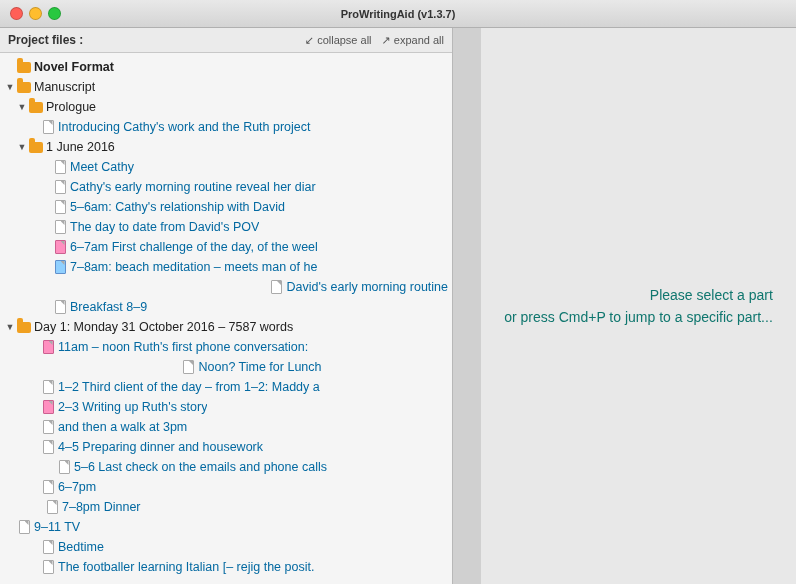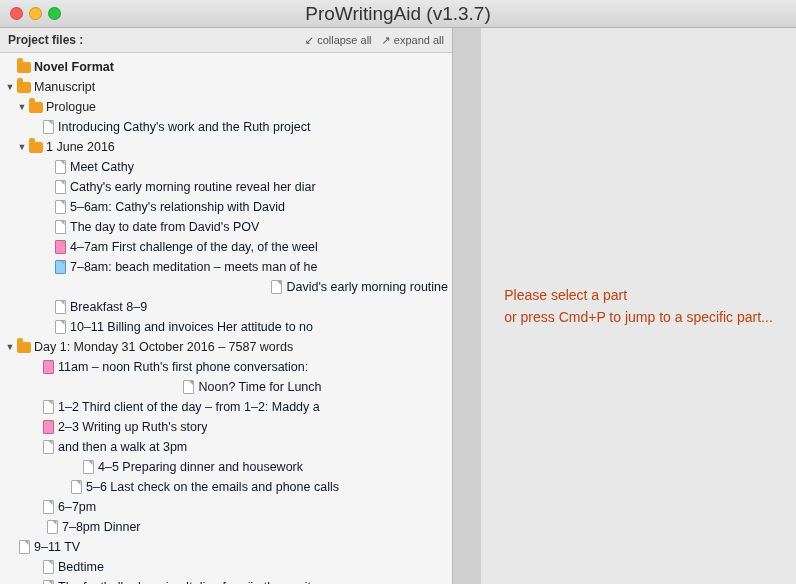--- a/index.html
+++ b/index.html
@@ -38,22 +38,22 @@
       border-radius: 50%;
       border: 0.5px solid rgba(0,0,0,0.2);
       cursor: pointer;
     }
 
     .tb-close { background: #ff5f57; }
     .tb-min   { background: #ffbd2e; }
     .tb-max   { background: #28c840; }
 
     .title-bar-title {
-      font-size: 19px;
-      font-weight: 400;
+      font-size: 11px;
+      font-weight: 700;
       color: #333;
     }
 
     
     .main-container {
       display: flex;
       height: calc(584px - 28px);
       gap: 28px;
     }
 
@@ -198,33 +198,33 @@
       background: #e8e8e8;
       display: flex;
       align-items: center;
       justify-content: center;
       flex-direction: column;
       gap: 6px;
     }
 
     .right-panel-text {
       font-size: 14px;
-      color: #c2410c;
-      text-align: left;
+      color: #0f766e;
+      text-align: right;
       line-height: 1.6;
     }
 
     .item-label {
       overflow: hidden;
       text-overflow: ellipsis;
       white-space: nowrap;
     }
 
     .bold { font-weight: 600; }
-    .link-color { color: #0f172a; }
+    .link-color { color: #0369a1; }
   </style>
 </head>
 <body>
 
 <div class="title-bar">
   <div class="title-bar-buttons">
     <div class="tb-btn tb-close"></div>
     <div class="tb-btn tb-min"></div>
     <div class="tb-btn tb-max"></div>
   </div>
@@ -302,21 +302,21 @@
           <span class="tree-icon">
             <span class="icon-doc"></span>
           </span>
           <span class="item-label link-color">The day to date from David's POV</span>
         </div>
         <div class="tree-item" style="padding-left: 40px;">
           <span style="width: 12px; display: inline-block;"></span>
           <span class="tree-icon">
             <span class="icon-doc icon-doc-pink"></span>
           </span>
-          <span class="item-label link-color">4–7am First challenge of the day, of the weel</span>
+          <span class="item-label link-color">6–7am First challenge of the day, of the weel</span>
         </div>
         <div class="tree-item" style="padding-left: 40px;">
           <span style="width: 12px; display: inline-block;"></span>
           <span class="tree-icon">
             <span class="icon-doc icon-doc-blue"></span>
           </span>
           <span class="item-label link-color">7–8am: beach meditation – meets man of he</span>
         </div>
         <div class="tree-item" style="padding-left: 40px; justify-content: flex-end;">
           <span style="width: 12px; display: inline-block;"></span>
@@ -324,27 +324,20 @@
             <span class="icon-doc"></span>
           </span>
           <span class="item-label link-color">David's early morning routine</span>
         </div>
         <div class="tree-item" style="padding-left: 40px;">
           <span style="width: 12px; display: inline-block;"></span>
           <span class="tree-icon">
             <span class="icon-doc"></span>
           </span>
           <span class="item-label link-color">Breakfast 8–9</span>
-        </div>
-        <div class="tree-item" style="padding-left: 40px;">
-          <span style="width: 12px; display: inline-block;"></span>
-          <span class="tree-icon">
-            <span class="icon-doc"></span>
-          </span>
-          <span class="item-label link-color">10–11 Billing and invoices Her attitude to no</span>
         </div>
         <div class="tree-item" style="padding-left: 4px;">
           <span class="tree-arrow">▼</span>
           <span class="tree-icon">
             <span class="icon-folder"></span>
           </span>
           <span class="item-label">Day 1: Monday 31 October 2016 – 7587 words</span>
         </div>
         <div class="tree-item" style="padding-left: 28px;">
           <span style="width: 12px; display: inline-block;"></span>
@@ -374,28 +367,28 @@
           </span>
           <span class="item-label link-color">2–3 Writing up Ruth's story</span>
         </div>
         <div class="tree-item" style="padding-left: 28px;">
           <span style="width: 12px; display: inline-block;"></span>
           <span class="tree-icon">
             <span class="icon-doc"></span>
           </span>
           <span class="item-label link-color">and then a walk at 3pm</span>
         </div>
-        <div class="tree-item" style="padding-left: 28px; margin-left: 40px;">
+        <div class="tree-item" style="padding-left: 28px;">
           <span style="width: 12px; display: inline-block;"></span>
           <span class="tree-icon">
             <span class="icon-doc"></span>
           </span>
           <span class="item-label link-color">4–5 Preparing dinner and housework</span>
         </div>
-        <div class="tree-item" style="padding-left: 28px; margin-left: 28px;">
+        <div class="tree-item" style="padding-left: 44px;">
           <span style="width: 12px; display: inline-block;"></span>
           <span class="tree-icon">
             <span class="icon-doc"></span>
           </span>
           <span class="item-label link-color">5–6 Last check on the emails and phone calls</span>
         </div>
         <div class="tree-item" style="padding-left: 28px;">
           <span style="width: 12px; display: inline-block;"></span>
           <span class="tree-icon">
             <span class="icon-doc"></span>

